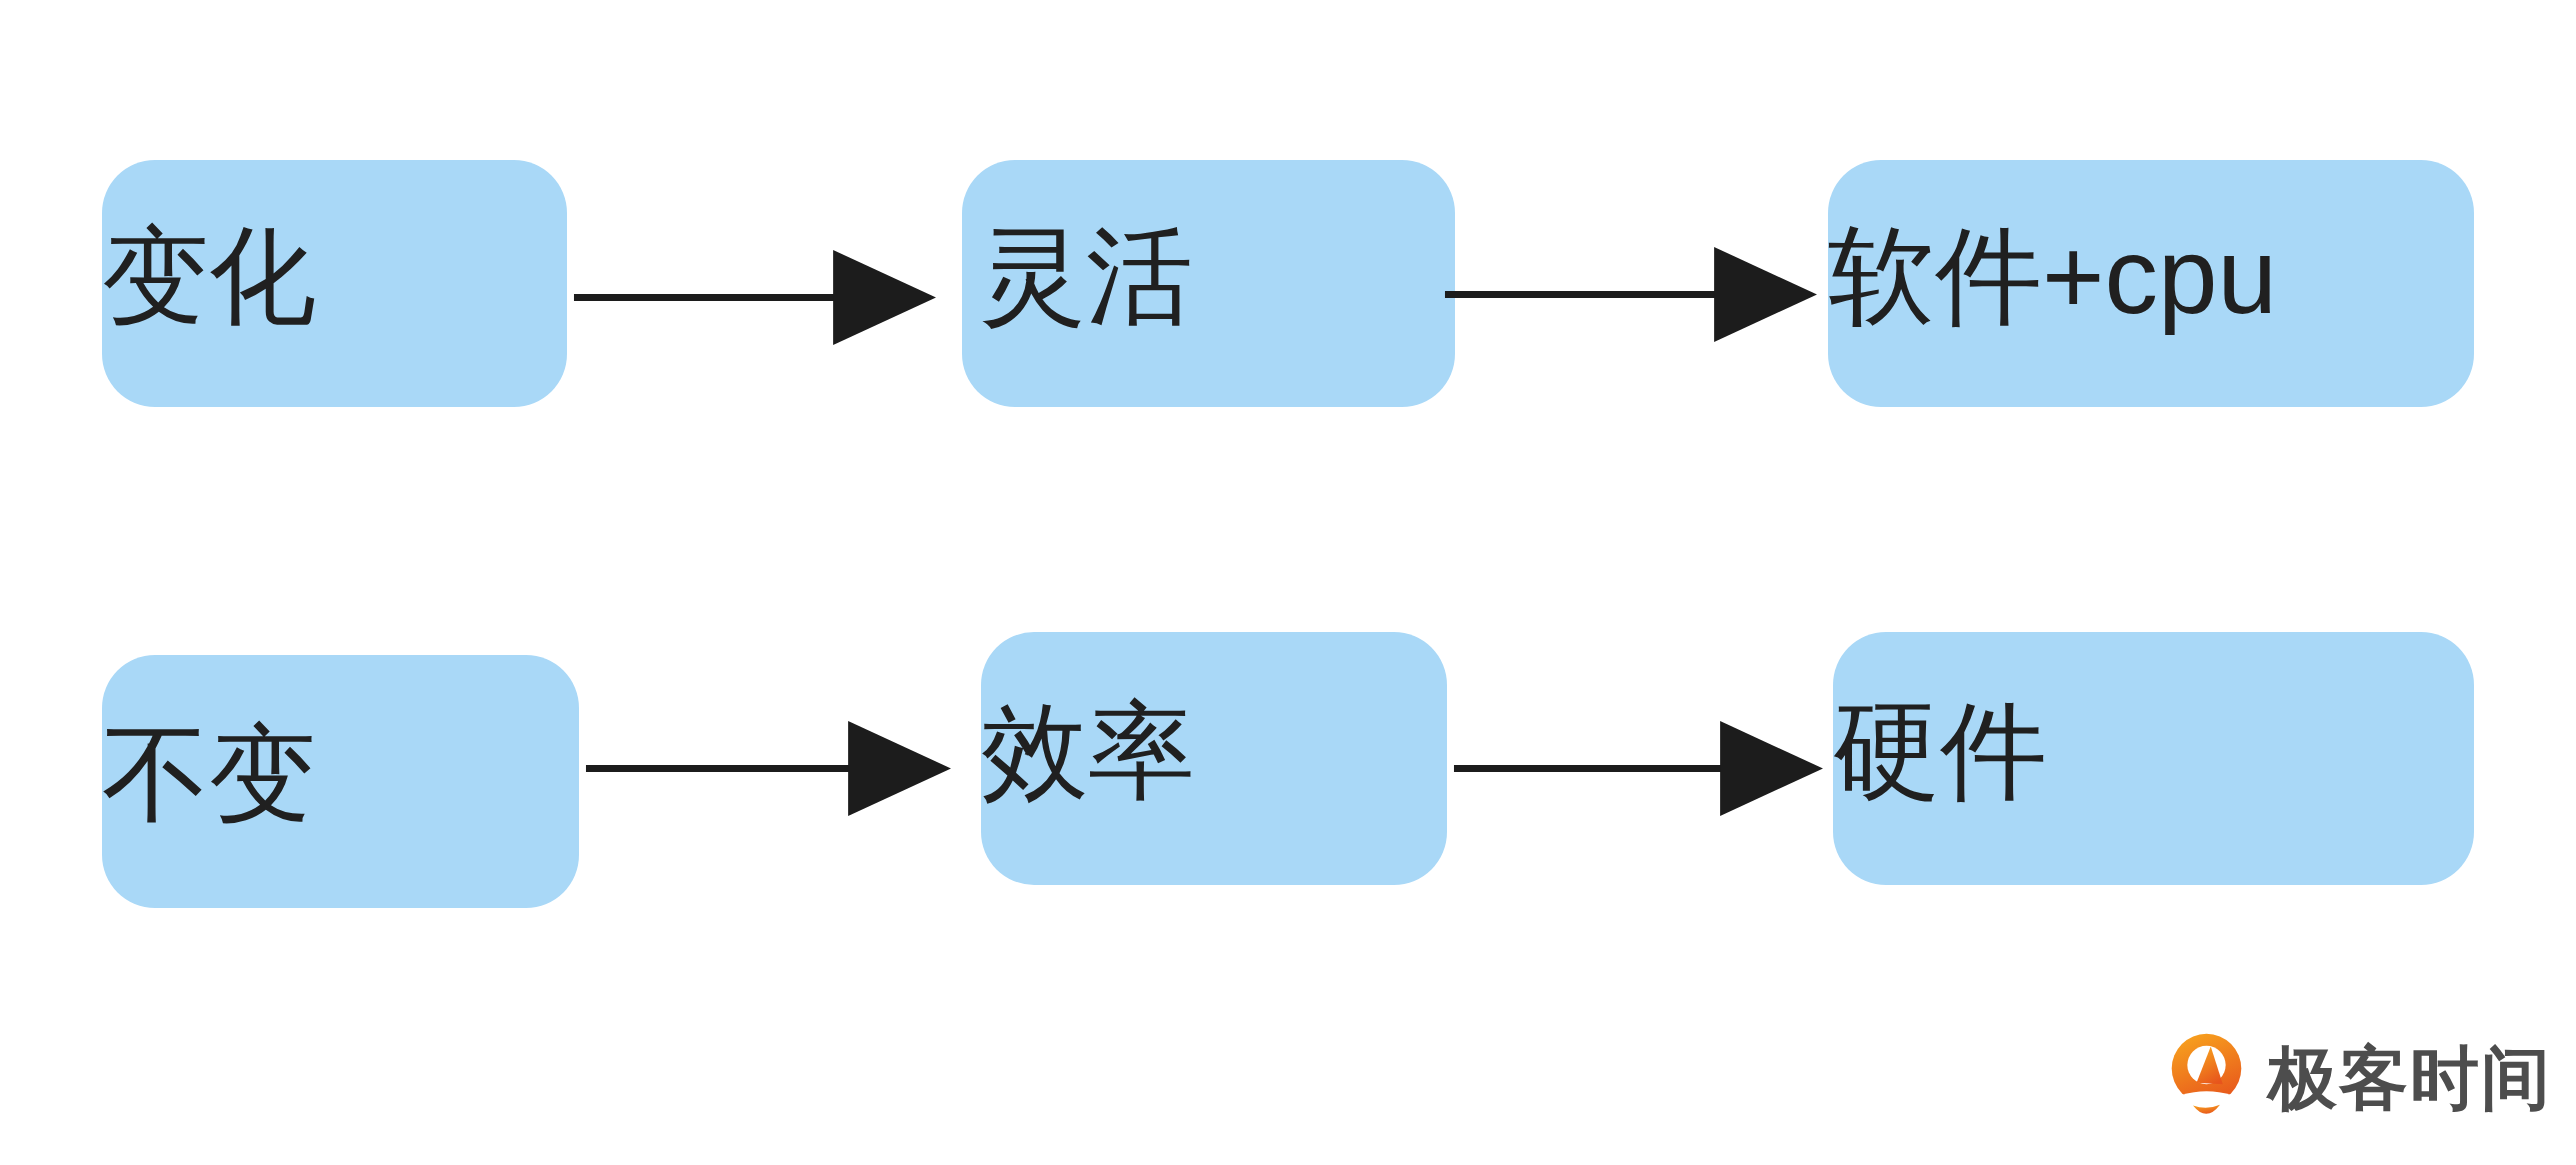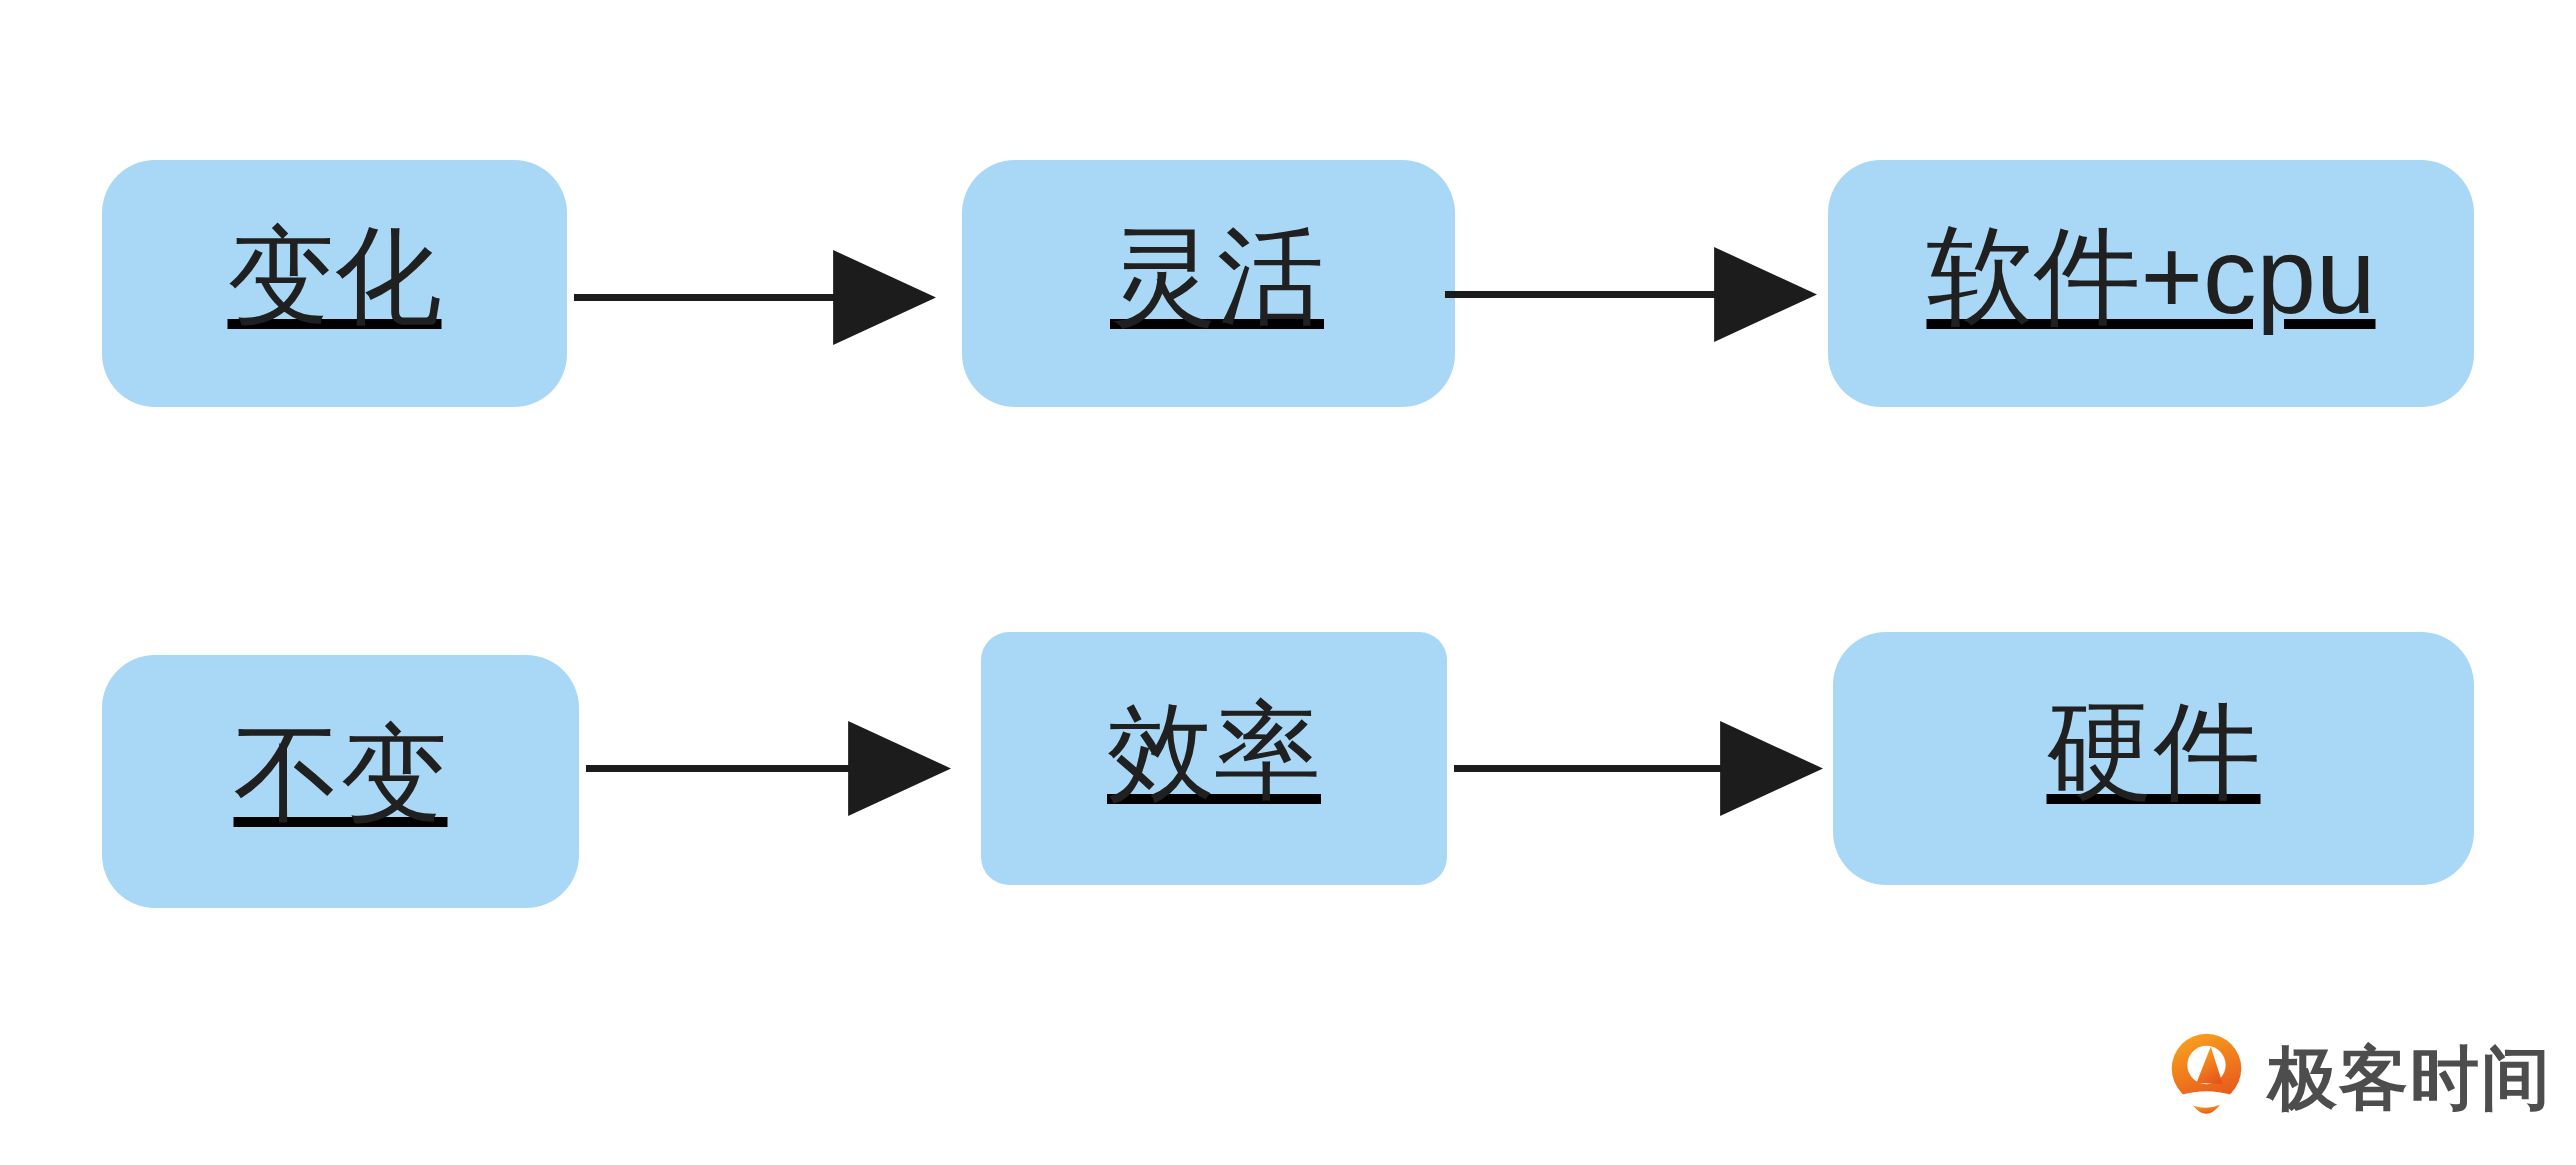--- a/index.html
+++ b/index.html
@@ -22,22 +22,21 @@
     height:1166px;
     background:var(--background);
     overflow:hidden;
   }
   .node{
     position:absolute;
     background:var(--node-fill);
     border-radius:53px;
     display:flex;
     align-items:center;
-    justify-content:center;
-    text-decoration:underline;
+    justify-content:flex-start;
   }
   .node span{
     font-size:107px;
     font-weight:500;
     color:var(--node-text);
     white-space:nowrap;
     transform:translateY(-6px);
   }
   .arrow{
     position:absolute;
@@ -89,21 +88,21 @@
 
   <div class="node" style="left:102px;top:608px;width:477px;height:253px;margin-top:47px;">
     <span>不变</span>
   </div>
 
   <svg class="arrow" style="left:584px;top:713px;" width="369" height="109" viewBox="0 0 373 110" aria-hidden="true">
     <line x1="2" y1="56" x2="275" y2="56" stroke="currentColor" stroke-width="7"></line>
     <polygon points="267,8 267,104 371,56" fill="currentColor"></polygon>
   </svg>
 
-  <div class="node" style="left:981px;top:632px;width:466px;height:253px;border-radius:28px;">
+  <div class="node" style="left:981px;top:632px;width:466px;height:253px;">
     <span>效率</span>
   </div>
 
   <svg class="arrow" style="left:1452px;top:713px;" width="373" height="109" viewBox="0 0 377 110" aria-hidden="true">
     <line x1="2" y1="56" x2="279" y2="56" stroke="currentColor" stroke-width="7"></line>
     <polygon points="271,8 271,104 375,56" fill="currentColor"></polygon>
   </svg>
 
   <div class="node" style="left:1833px;top:632px;width:641px;height:253px;">
     <span>硬件</span>

